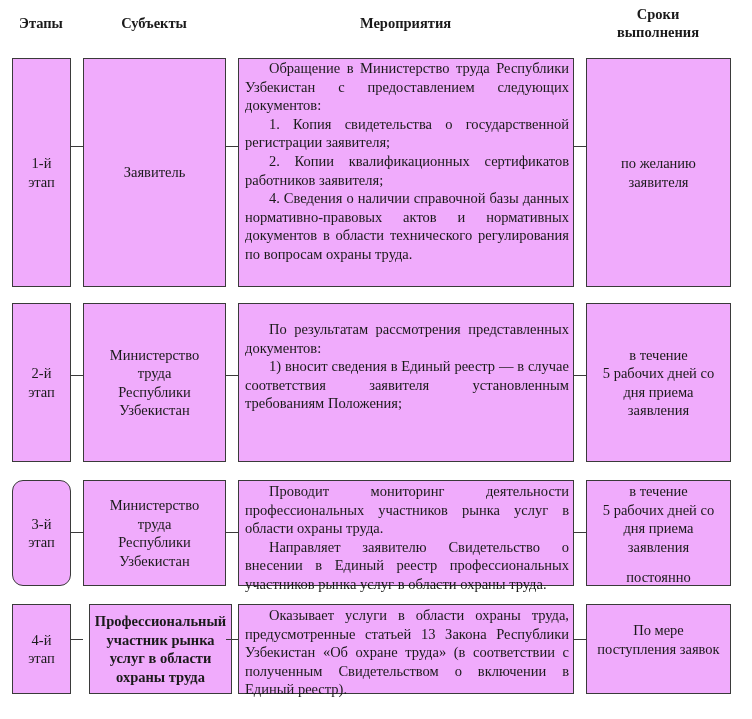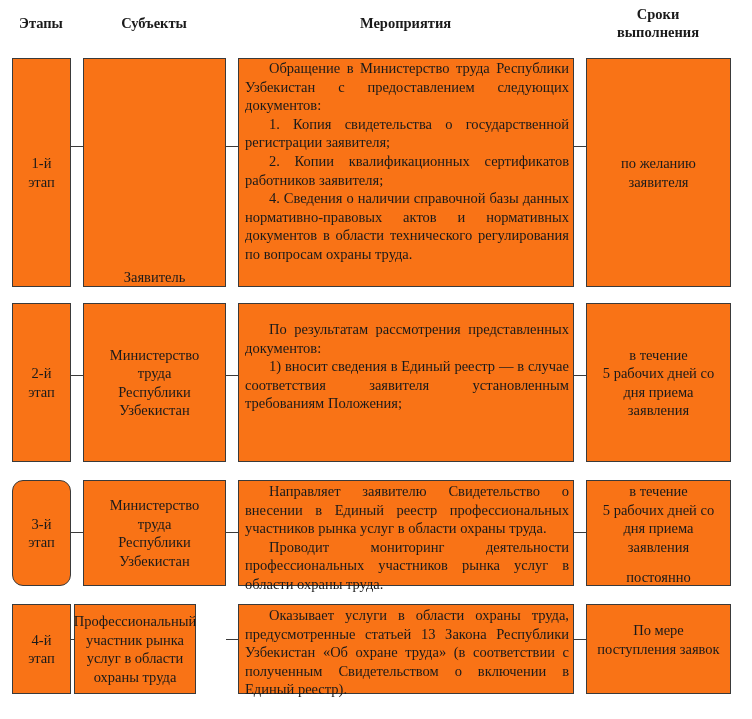--- a/index.html
+++ b/index.html
@@ -19,21 +19,21 @@
       position: absolute;
       font-weight: bold;
       font-size: 14.5px;
       text-align: center;
       line-height: 18px;
     }
     .box {
       position: absolute;
       box-sizing: border-box;
       border: 1.6px solid #3a3a3a;
-      background: #f97316;
+      background: #f0abfc;
       display: flex;
       align-items: center;
       justify-content: center;
       text-align: center;
       font-size: 14.5px;
       line-height: 18.5px;
     }
     .box.text-left {
       display: block;
       text-align: justify;
@@ -61,21 +61,21 @@
 <div class="hdr" style="left:12px; top:14px; width:58px;">Этапы</div>
 <div class="hdr" style="left:83px; top:14px; width:142px;">Субъекты</div>
 <div class="hdr" style="left:238px; top:14px; width:335px;">Мероприятия</div>
 <div class="hdr" style="left:586px; top:5px; width:144px; white-space:normal; padding:0 20px; box-sizing:border-box;">Сроки выполнения</div>
 
 <div class="box" style="left:12px; top:58px; width:59px; height:229px;">
   <span class="center-lines">1-й
 этап</span>
 </div>
 <div class="conn" style="left:71px; top:146px; width:12px;"></div>
-<div class="box" style="left:83px; top:58px; width:143px; height:229px;align-items:flex-end;">
+<div class="box" style="left:83px; top:58px; width:143px; height:229px;">
   <span class="center-lines">Заявитель</span>
 </div>
 <div class="conn" style="left:226px; top:146px; width:12px;"></div>
 <div class="box text-left" style="left:238px; top:58px; width:336px; height:229px; padding-top:0;">
   <p>Обращение в Министерство труда Республики Узбекистан с предоставлением следующих документов:</p>
   <p>1. Копия свидетельства о государственной регистрации заявителя;</p>
   <p>2. Копии квалификационных сертификатов работников заявителя;</p>
   <p>4. Сведения о наличии справочной базы данных нормативно-правовых актов и нормативных документов в области технического регулирования по вопросам охраны труда.</p>
 </div>
 <div class="conn" style="left:574px; top:146px; width:12px;"></div>
@@ -114,40 +114,40 @@
 </div>
 <div class="conn" style="left:71px; top:532px; width:12px;"></div>
 <div class="box" style="left:83px; top:480px; width:143px; height:106px;">
   <span class="center-lines">Министерство
 труда
 Республики
 Узбекистан</span>
 </div>
 <div class="conn" style="left:226px; top:532px; width:12px;"></div>
 <div class="box text-left" style="left:238px; top:480px; width:336px; height:106px; padding-top:1px;">
+  <p>Проводит мониторинг деятельности профессиональных участников рынка услуг в области охраны труда.</p>
   <p>Направляет заявителю Свидетельство о внесении в Единый реестр профессиональных участников рынка услуг в области охраны труда.</p>
-  <p>Проводит мониторинг деятельности профессиональных участников рынка услуг в области охраны труда.</p>
 </div>
 <div class="conn" style="left:574px; top:532px; width:12px;"></div>
 <div class="box" style="left:586px; top:480px; width:145px; height:106px; align-items:flex-start;">
   <div style="display:flex; flex-direction:column; align-items:center; width:100%; padding-top:1px;">
     <span class="center-lines">в течение
 5 рабочих дней со
 дня приема
 заявления</span>
     <span style="margin-top:12px;">постоянно</span>
   </div>
 </div>
 
 <div class="box" style="left:12px; top:604px; width:59px; height:90px;">
   <span class="center-lines">4-й
 этап</span>
 </div>
 <div class="conn" style="left:71px; top:639px; width:12px;"></div>
-<div class="box" style="left:74px; top:604px; width:122px; height:90px;">
+<div class="box" style="left:89px; top:604px; width:143px; height:90px;font-weight:bold;">
   <span class="center-lines">Профессиональный
 участник рынка
 услуг в области
 охраны труда</span>
 </div>
 <div class="conn" style="left:226px; top:639px; width:12px;"></div>
 <div class="box text-left" style="left:238px; top:604px; width:336px; height:90px; padding-top:1px;">
   <p>Оказывает услуги в области охраны труда, предусмотренные статьей 13 Закона Республики Узбекистан «Об охране труда» (в соответствии с полученным Свидетельством о включении в Единый реестр).</p>
 </div>
 <div class="conn" style="left:574px; top:639px; width:12px;"></div>

